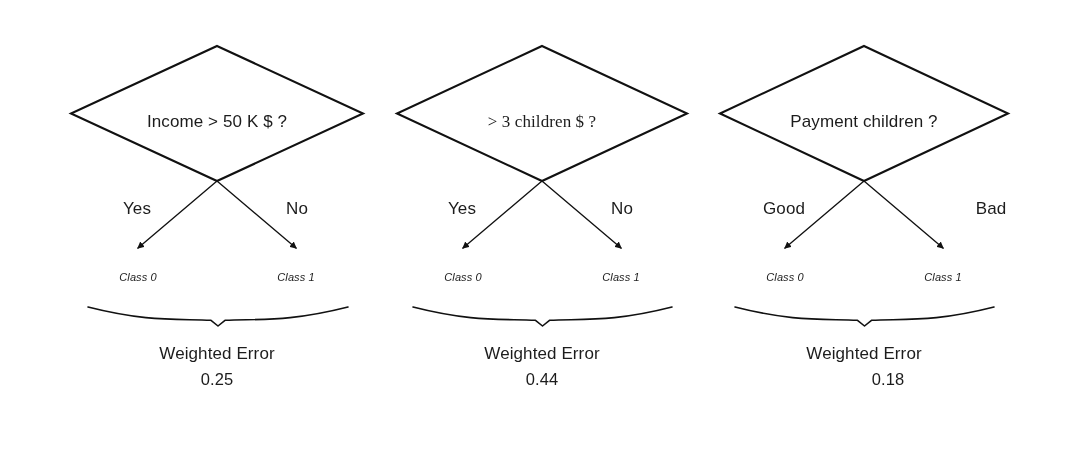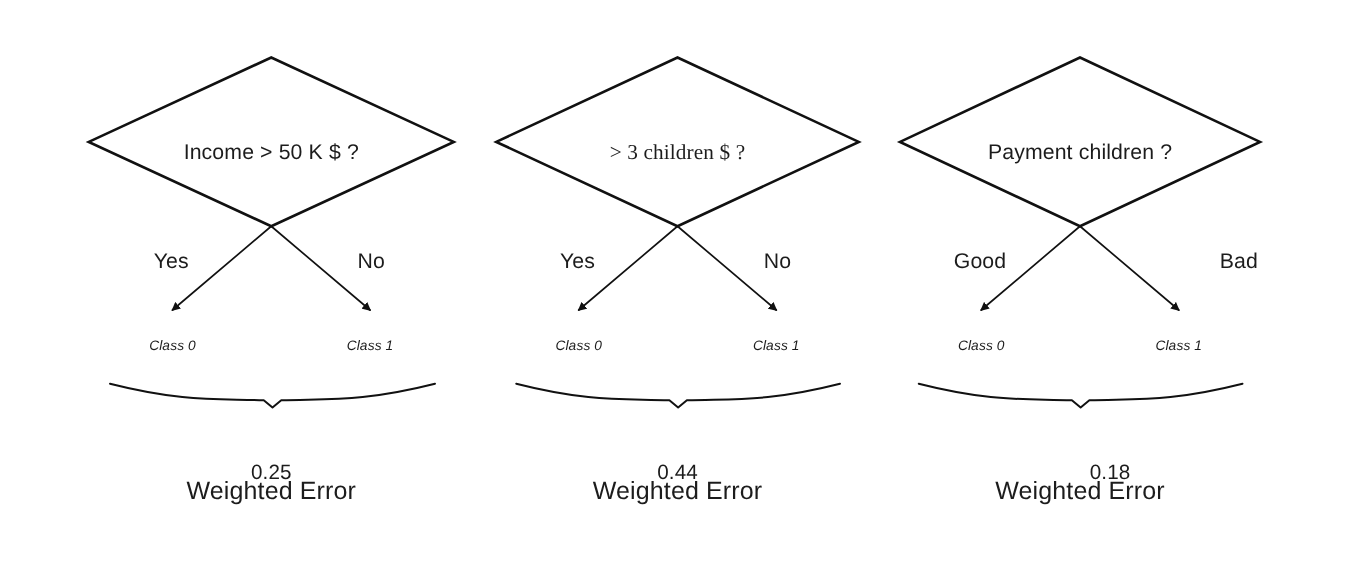--- a/index.html
+++ b/index.html
@@ -52,21 +52,21 @@
     position: absolute;
     transform: translate(-50%, -50%);
     white-space: nowrap;
     font-family: "Liberation Sans", sans-serif;
     color: #1c1c1c;
     letter-spacing: 0.1px;
   }
   .lbl-question { font-size: 17px; }
   .lbl-branch   { font-size: 17px; }
   .lbl-class    { font-size: 11px; font-style: italic; }
-  .lbl-error    { font-size: 20px; margin-top: 40px; }
+  .lbl-error    { font-size: 17px; }
   .lbl-value    { font-size: 16.5px; text-align: center; }
 </style>
 </head>
 <body>
 
 <div id="stage">
 
   <svg class="canvas" viewBox="0 0 1080 450">
     <defs>
       <marker id="arrowhead" viewBox="0 0 10 10" refX="8.4" refY="5" markerWidth="5.2" markerHeight="5.2" orient="auto-start-reverse">

